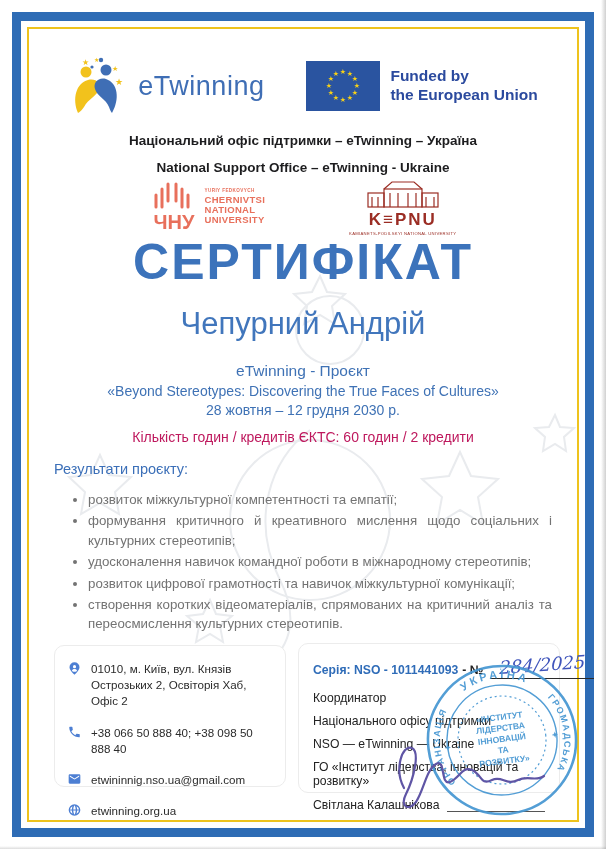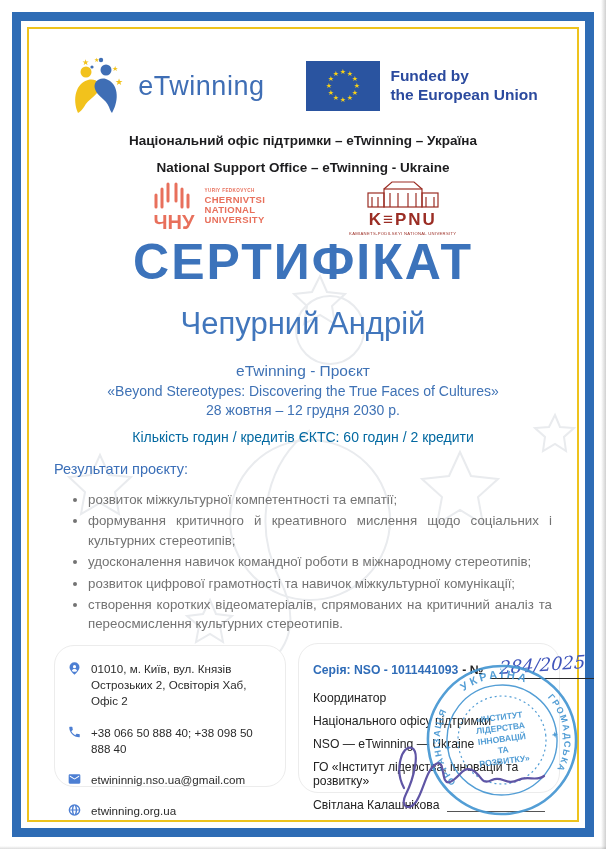--- a/index.html
+++ b/index.html
@@ -34,28 +34,28 @@
   .kpnu-cap{font-size:4.2px;color:#9b2d24;letter-spacing:.3px;margin-top:1px;}
   
   .cert-title{left:0;right:0;top:233px;text-align:center;font-size:50px;font-weight:bold;
     color:#3c73bb;letter-spacing:2px;}
   .recipient{left:0;right:0;top:306px;text-align:center;font-size:31px;color:#4176bc;}
   
   .proj{left:0;right:0;text-align:center;color:#3f72b5;}
   .proj-label{top:362px;font-size:15.5px;}
   .proj-name{top:383px;font-size:14px;}
   .proj-dates{top:402px;font-size:14px;}
-  .credits{top:429px;left:0;right:0;text-align:center;font-size:14px;color:#0369a1;}
+  .credits{top:429px;left:0;right:0;text-align:center;font-size:14px;color:#be185d;}
   
   .results-head{left:54px;top:461px;font-size:14.5px;color:#3b6fb8;}
   .results-list{left:60px;top:490px;width:492px;}
   .results-list ul{margin:0;padding-left:28px;}
   .results-list li{font-size:13.3px;line-height:1.46;color:#737373;text-align:justify;margin-bottom:2px;}
   
-  .card{border:1px solid #ececec;border-radius:20px;background:#fff;box-sizing:border-box;}
+  .card{border:1px solid #ececec;border-radius:10px;background:#fff;box-sizing:border-box;}
   .card-left{left:54px;top:645px;width:232px;height:142px;padding:15px 12px;}
   .contact-row{display:flex;align-items:flex-start;gap:9px;margin-bottom:15px;}
   .contact-row:last-child{margin-bottom:0;}
   .contact-text{font-size:11.6px;color:#2b2b2b;line-height:1.4;}
   .cicon{flex:0 0 15px;margin-top:0px;}
   .card-right{left:298px;top:643px;width:262px;height:150px;padding:13px 14px;}
   .serial-row{display:flex;align-items:baseline;font-size:12.2px;white-space:nowrap;}
   .serial-label{color:#2f6cb8;font-weight:bold;}
   .serial-no{color:#222;margin-left:4px;font-weight:bold;}
   .serial-underline{display:inline-block;border-bottom:1.4px solid #2a2a2a;min-width:104px;

